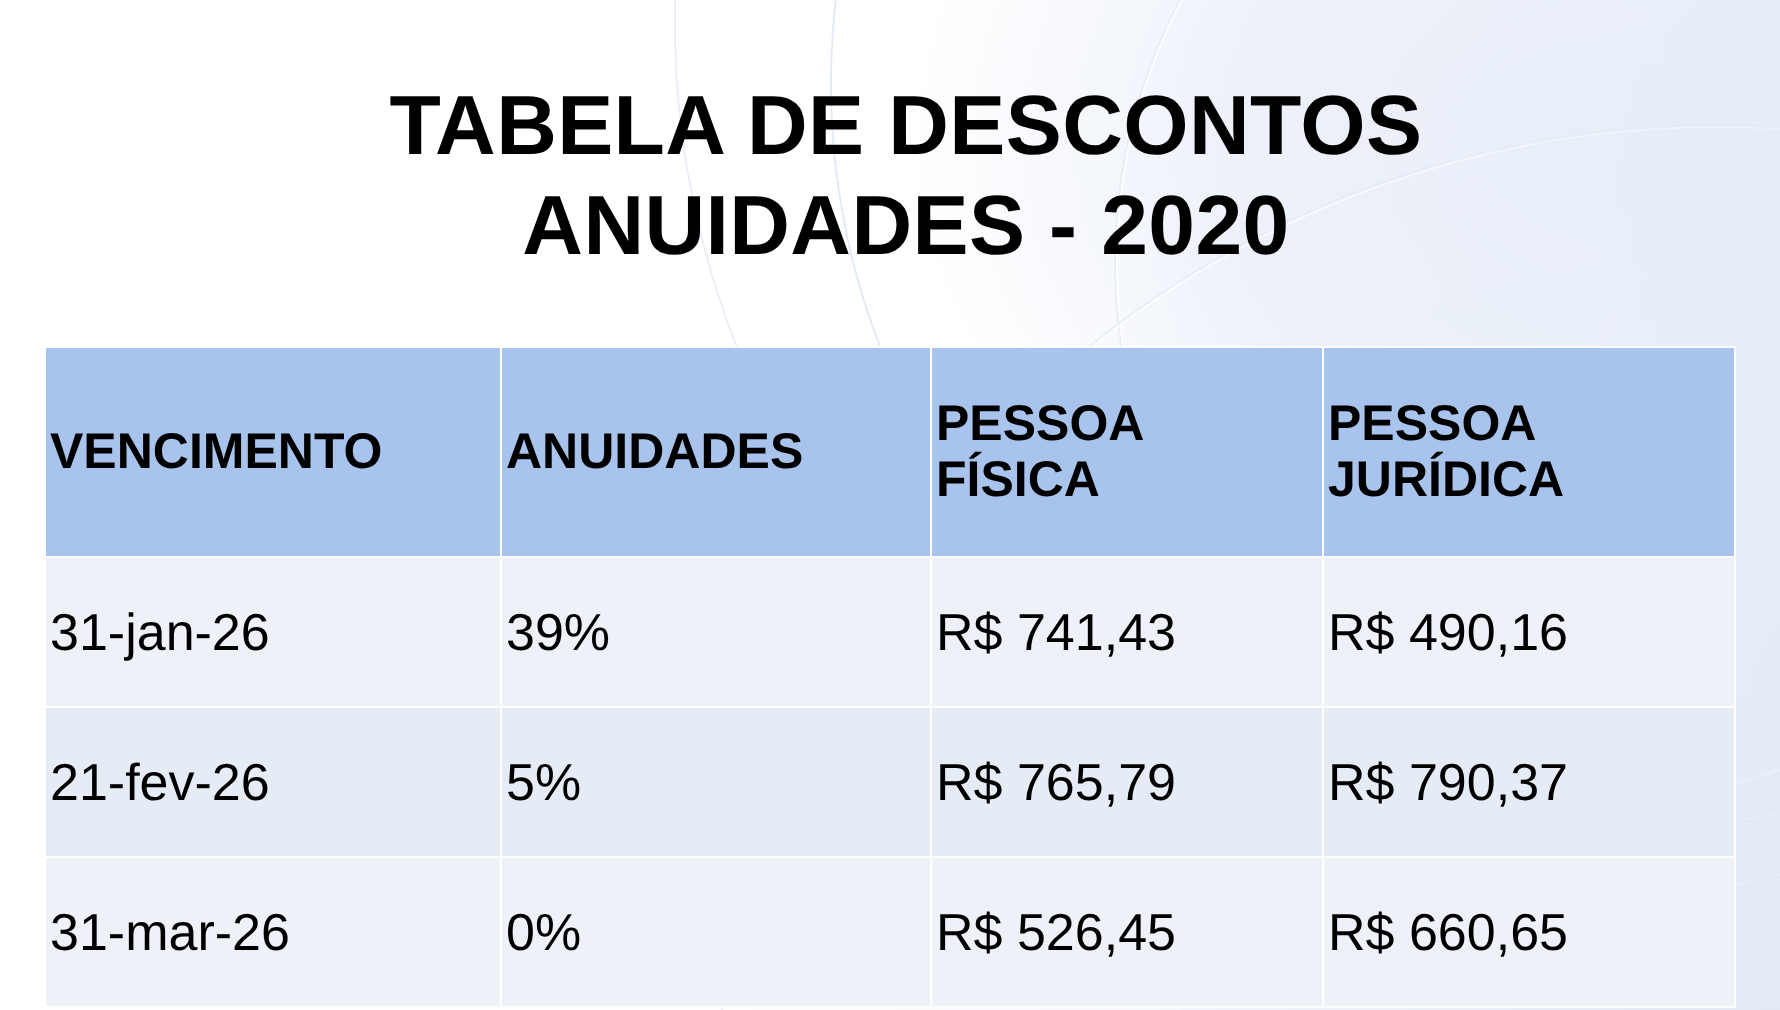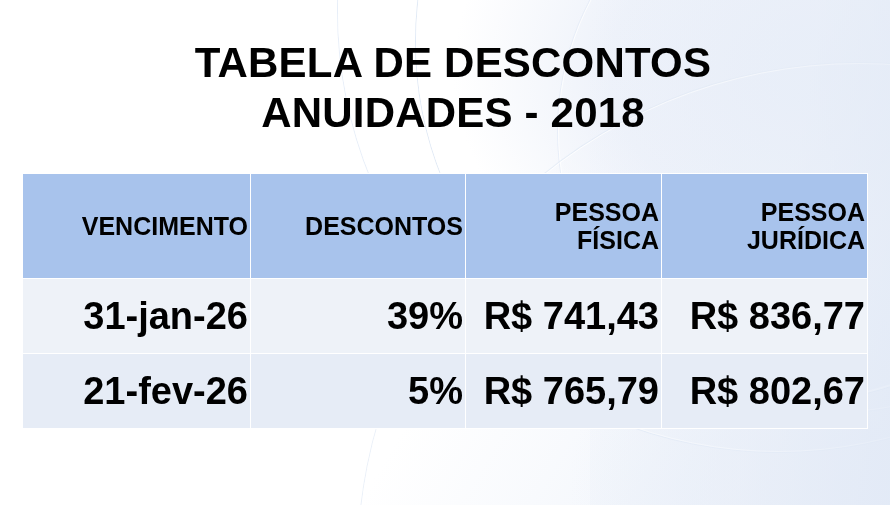--- a/index.html
+++ b/index.html
@@ -87,36 +87,36 @@
     width: 845px;
   }
   table.tabela {
     border-collapse: collapse;
     width: 845px;
     table-layout: fixed;
   }
   table.tabela th,
   table.tabela td {
     border: 1px solid #ffffff;
-    text-align: right;
+    text-align: left;
     vertical-align: middle;
     color: #000000;
   }
   table.tabela thead th {
     background: #a8c3ec;
     font-size: 25px;
     font-weight: bold;
     height: 96px;
     line-height: 1.12;
     padding: 4px 2px;
   }
   table.tabela tbody td {
     background: #eef2f8;
-    font-size: 38px;
-    font-weight: bold;
+    font-size: 26px;
+    font-weight: normal;
     height: 70px;
     padding: 2px;
   }
   table.tabela tbody tr:nth-child(even) td {
     background: #e6ecf6;
   }
   col.c1 { width: 228px; }
   col.c2 { width: 215px; }
   col.c3 { width: 196px; }
   col.c4 { width: 206px; }
@@ -127,59 +127,65 @@
 <div class="slide">
 
   <div class="swoosh a"></div>
   <div class="swoosh b"></div>
   <div class="swoosh c"></div>
   <div class="swoosh d"></div>
   <div class="shade"></div>
 
   <div class="title">
     <span class="line">TABELA DE DESCONTOS</span>
-    <span class="line">ANUIDADES - 2018</span>
+    <span class="line">ANUIDADES - 2020</span>
   </div>
 
   <div class="table-wrap">
     <table class="tabela">
       <colgroup>
         <col class="c1">
           <col class="c2">
           <col class="c3">
           <col class="c4">
       </colgroup>
       <thead>
         <tr>
           <th>
             <div>VENCIMENTO</div>
           </th>
           <th>
-            <div>DESCONTOS</div>
+            <div>ANUIDADES</div>
           </th>
           <th>
             <div>PESSOA</div>
             <div>FÍSICA</div>
           </th>
           <th>
             <div>PESSOA</div>
             <div>JURÍDICA</div>
           </th>
         </tr>
       </thead>
       <tbody>
         <tr>
           <td>31-jan-26</td>
           <td>39%</td>
           <td>R$ 741,43</td>
-          <td>R$ 836,77</td>
+          <td>R$ 490,16</td>
         </tr>
         <tr>
           <td>21-fev-26</td>
           <td>5%</td>
           <td>R$ 765,79</td>
-          <td>R$ 802,67</td>
+          <td>R$ 790,37</td>
+        </tr>
+        <tr>
+          <td>31-mar-26</td>
+          <td>0%</td>
+          <td>R$ 526,45</td>
+          <td>R$ 660,65</td>
         </tr>
       </tbody>
     </table>
   </div>
 
 </div>
 
 </body></html>

